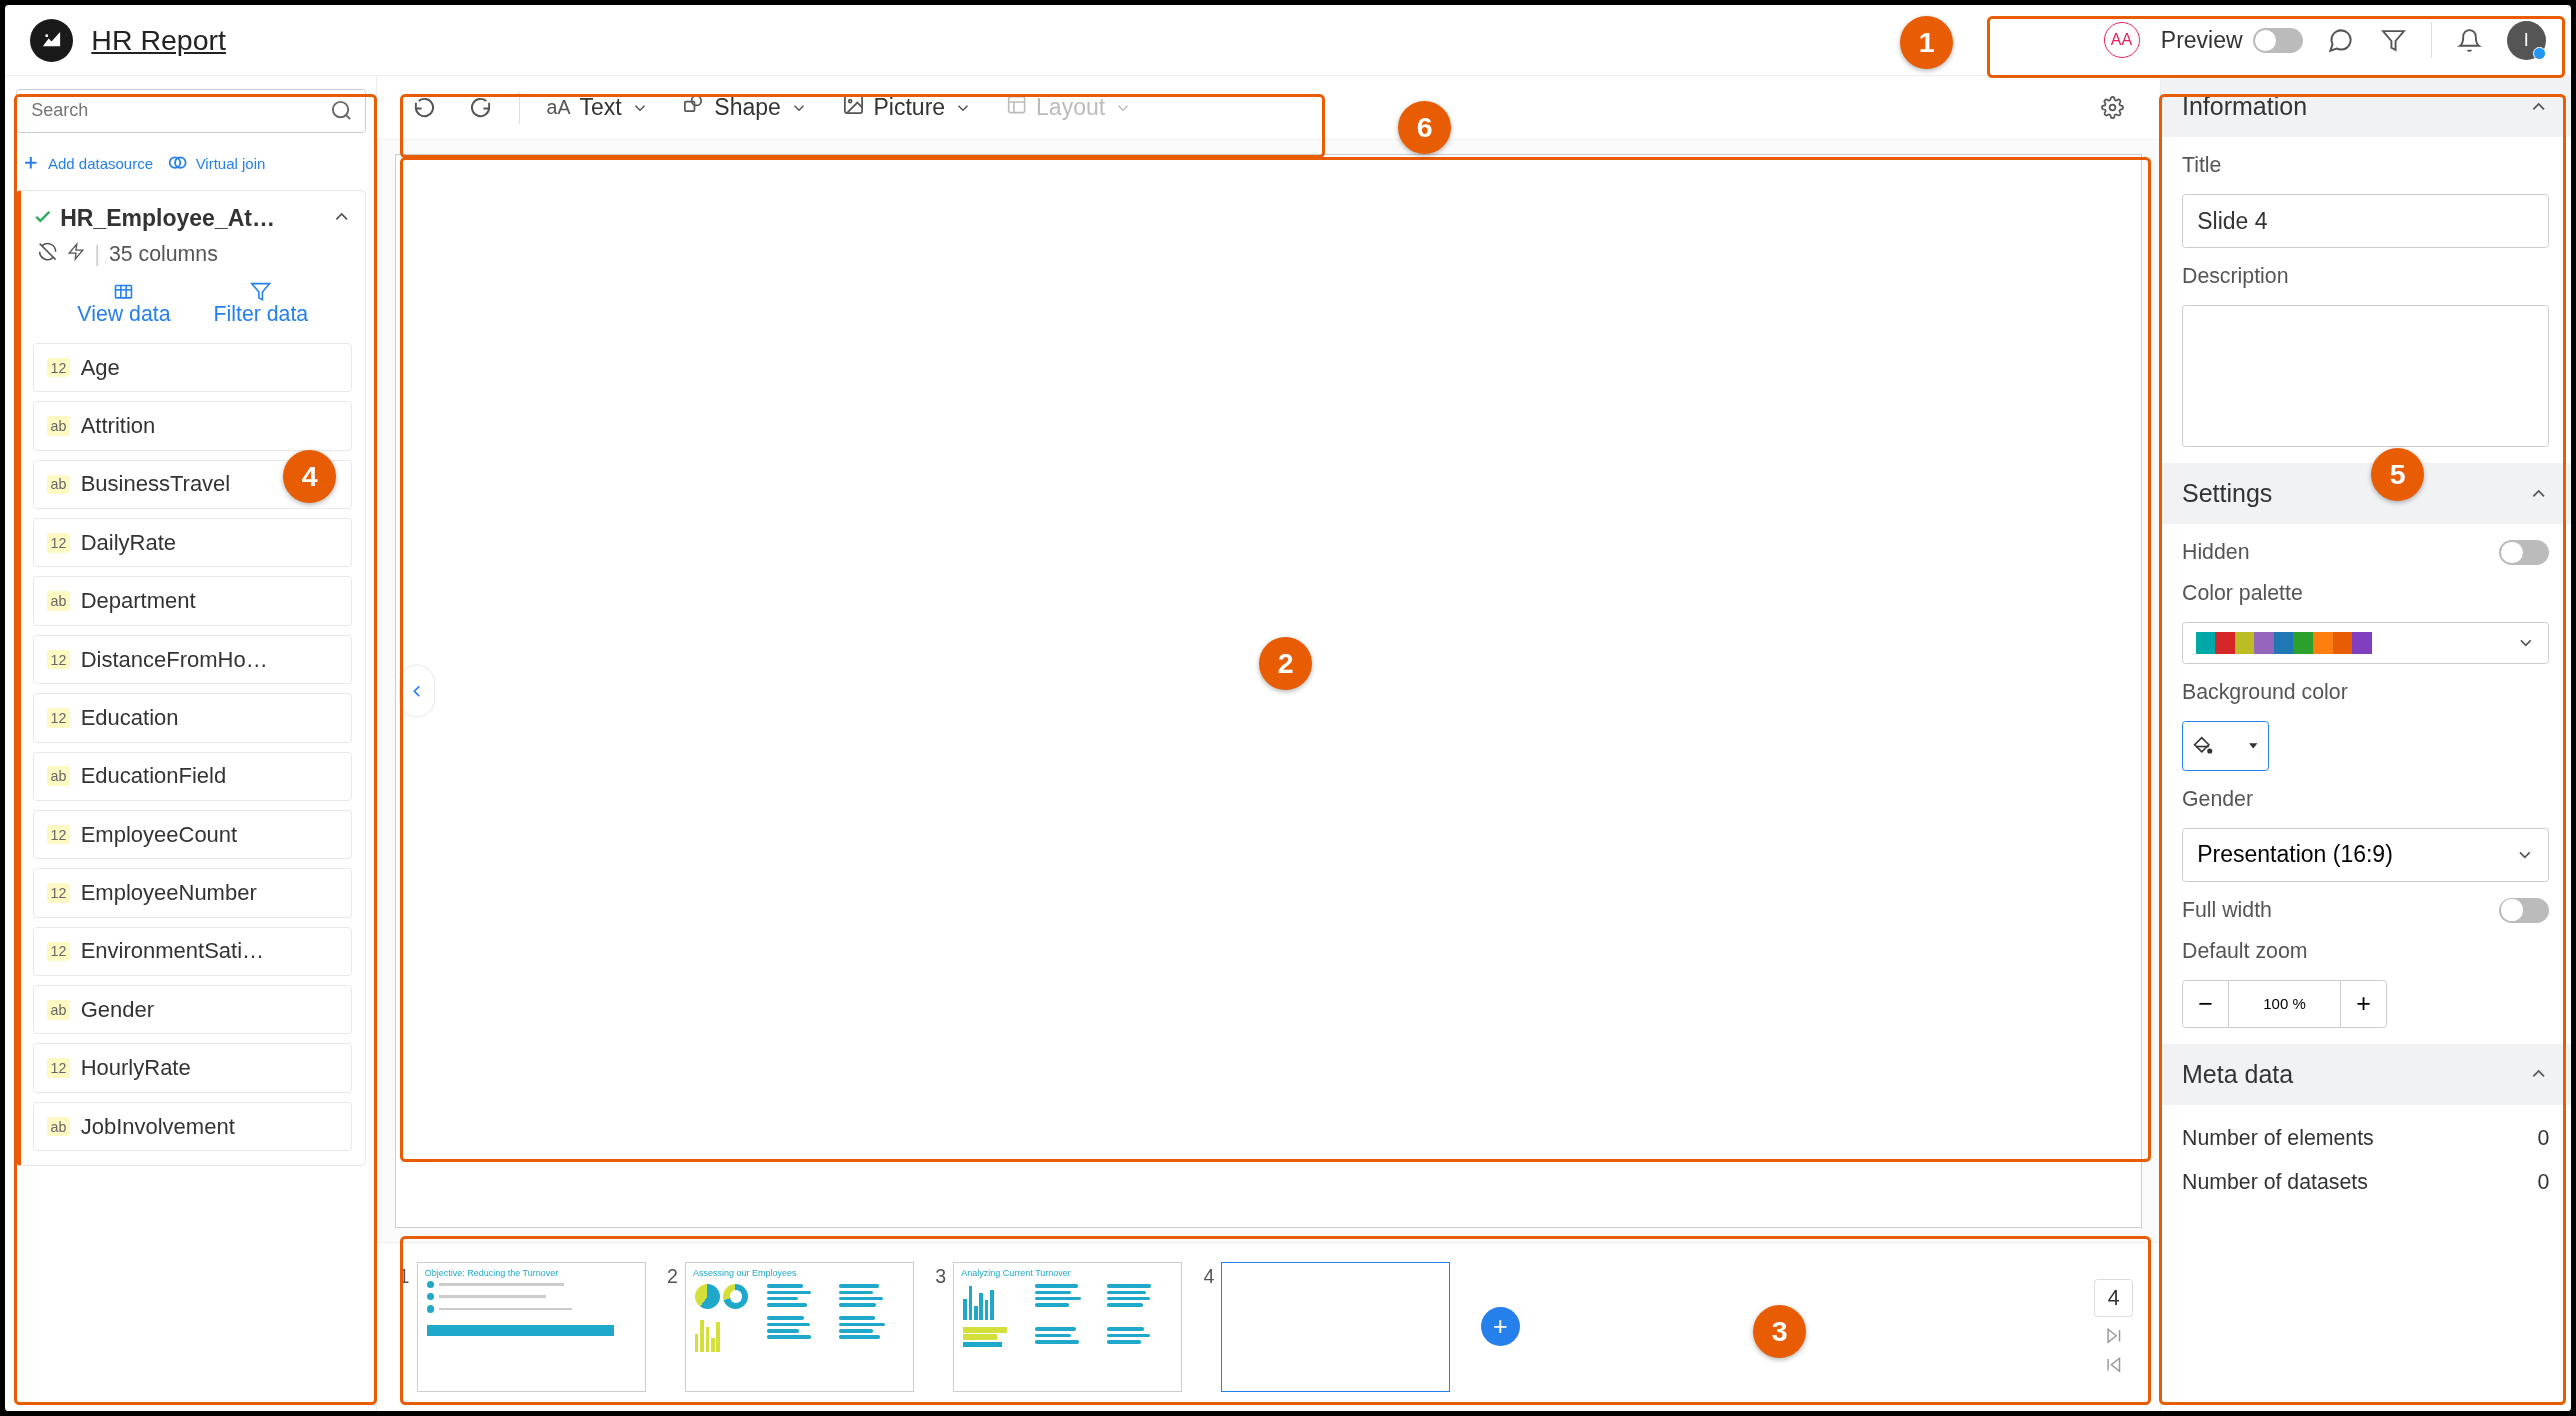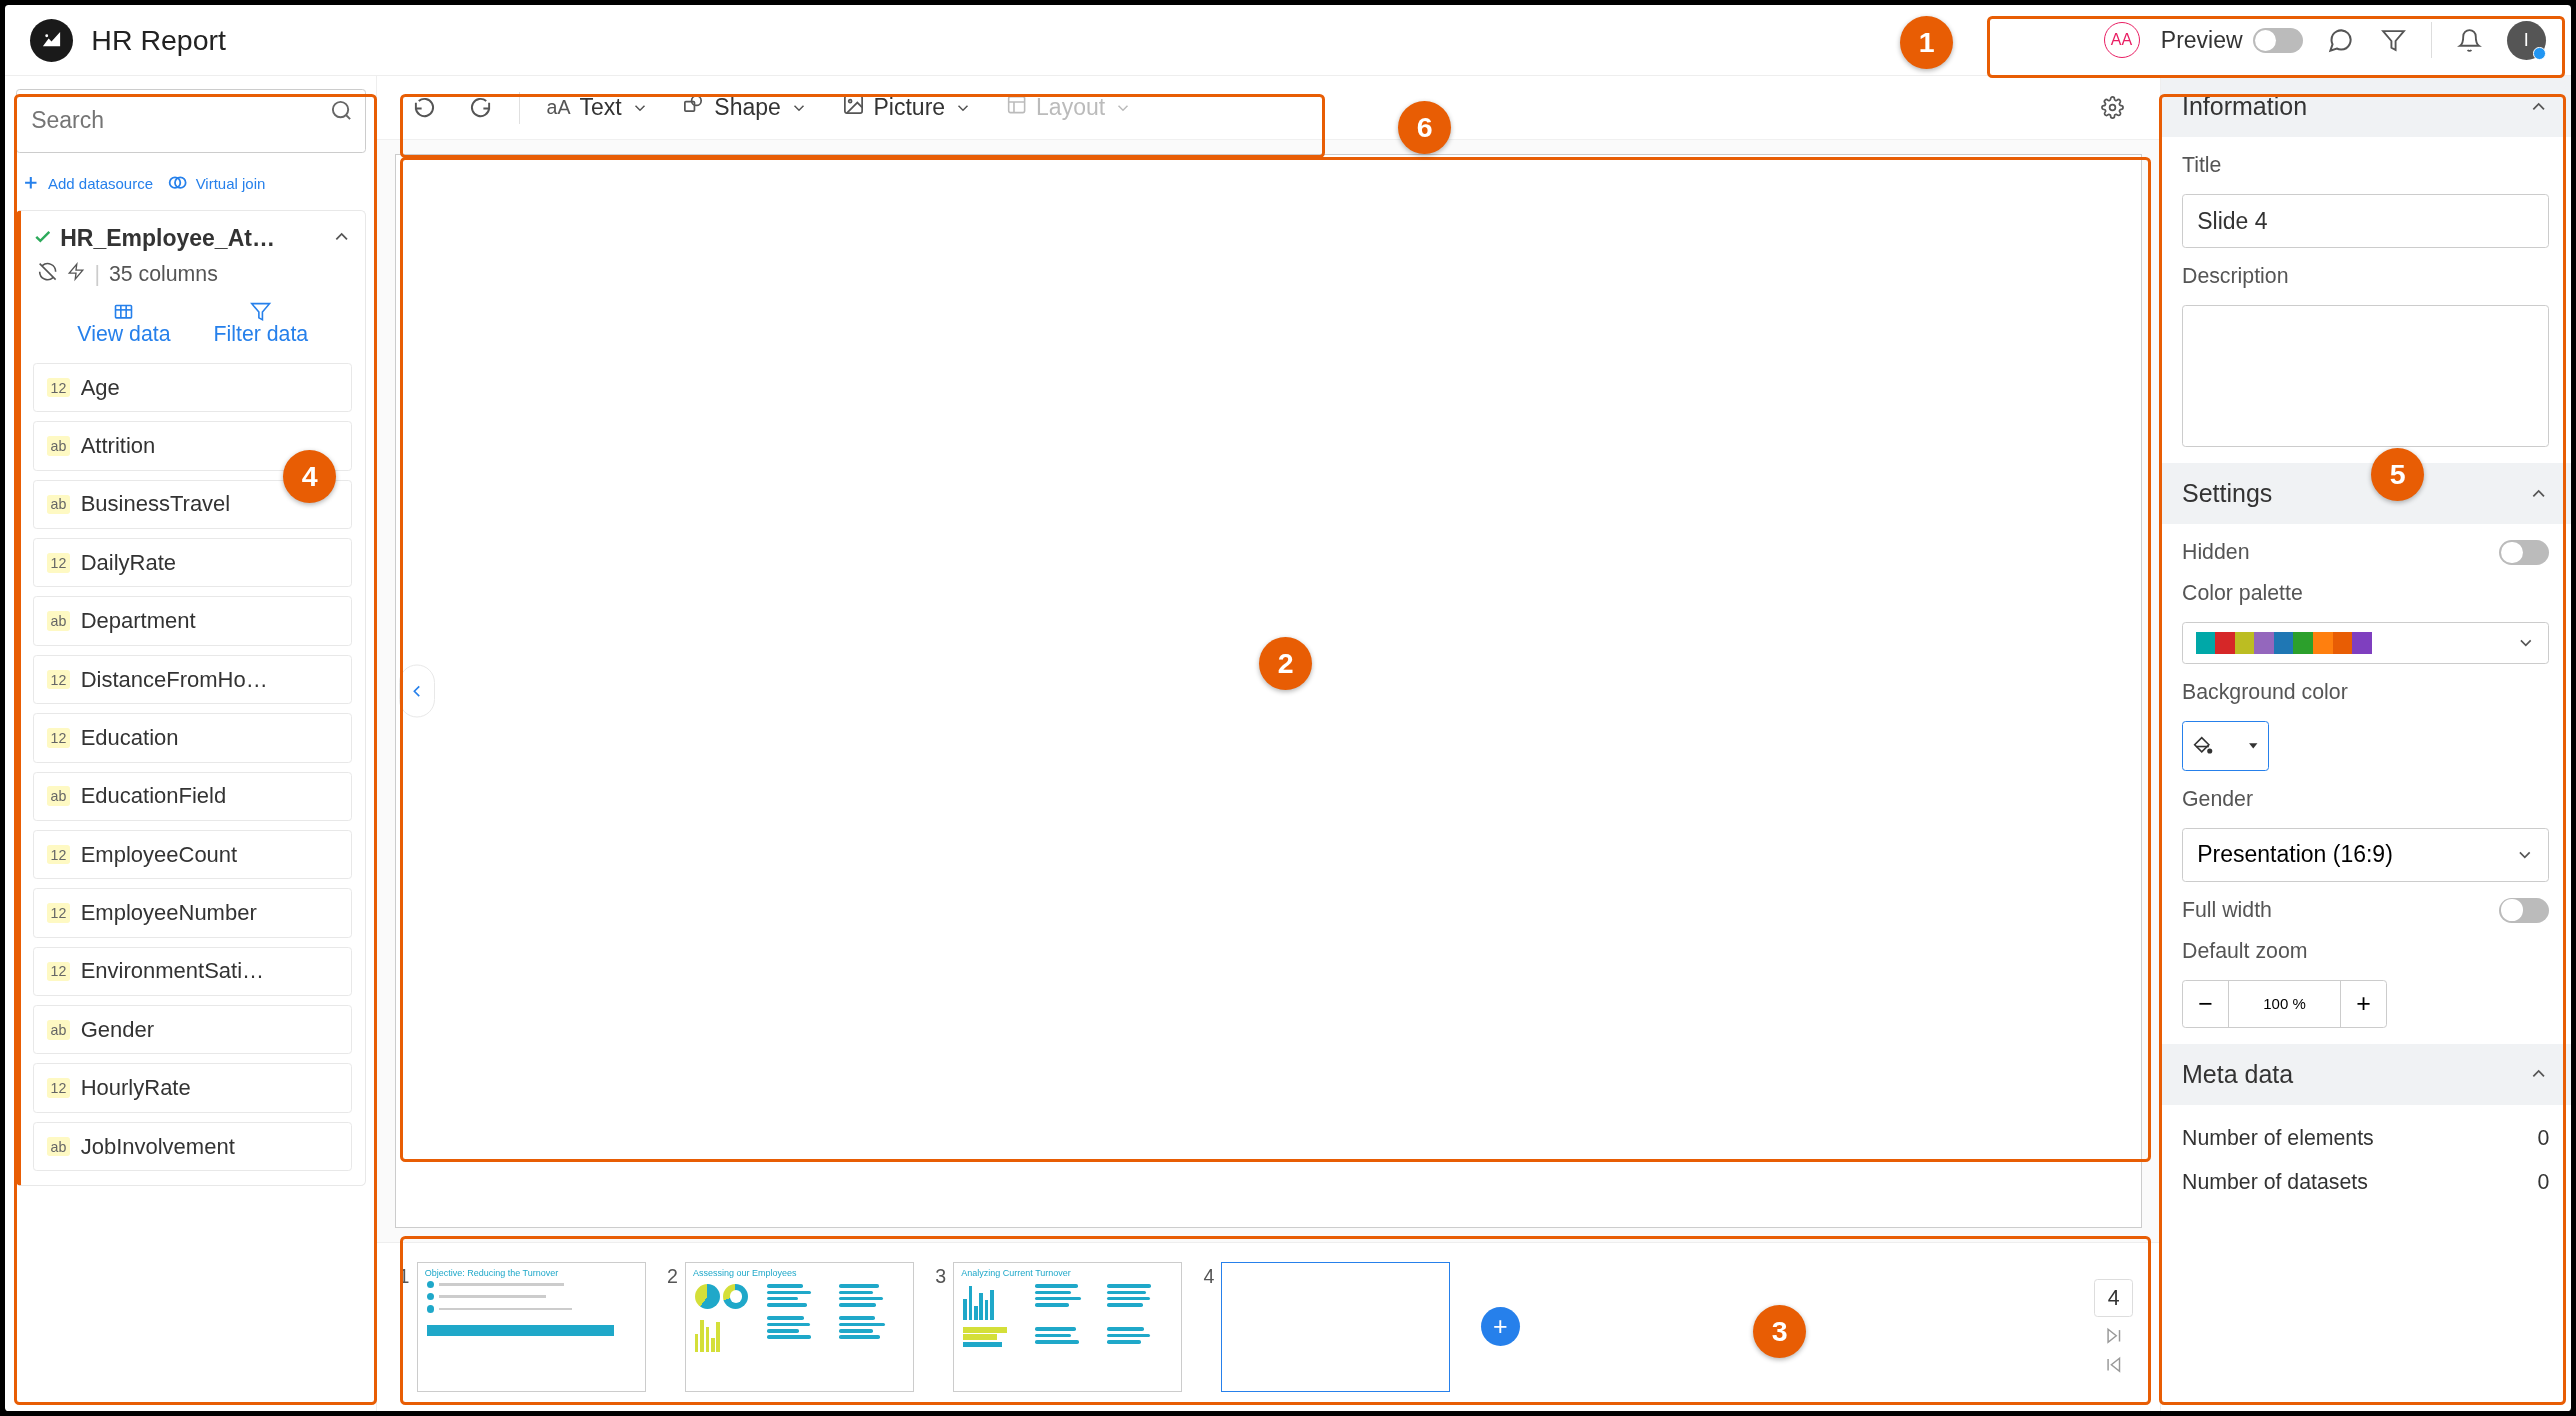--- a/index.html
+++ b/index.html
@@ -3,39 +3,39 @@
 <meta charset="utf-8">
 <style>
 * { box-sizing: border-box; margin: 0; padding: 0; font-family: -apple-system, BlinkMacSystemFont, "Segoe UI", Helvetica, Arial, sans-serif; }
 body { background: #000; width: 2576px; height: 1416px; padding: 5.3px; }
 .app { background: #fff; width: 100%; height: 100%; position: relative; border-radius: 3.6px; overflow: hidden; }
 
 
 .header { height: 71px; display: flex; align-items: center; padding: 0 25px; border-bottom: 0.9px solid #eee; }
 .logo { width: 43px; height: 43px; background: #1a1a1a; border-radius: 50%; display: flex; align-items: center; justify-content: center; margin-right: 18px; }
 .logo svg { width: 23px; height: 23px; }
-.title { font-size: 28.5px; font-weight: 400; color: #222; flex: 1; }
+.title { font-size: 28.5px; font-weight: 400; color: #222; flex: 1; text-decoration: underline; }
 .header-right { display: flex; align-items: center; gap: 21.3px; }
 .user-badge-circle { width: 36px; height: 36px; border: 1.8px solid #E91E63; border-radius: 50%; display: flex; align-items: center; justify-content: center; color: #E91E63; font-size: 16px; font-weight: 500; }
 .preview-group { display: flex; align-items: center; gap: 10.7px; }
 .preview-label { font-size: 23px; color: #333; }
 .toggle { width: 50px; height: 25px; background: #bbb; border-radius: 12.5px; position: relative; }
 .toggle::after { content: ''; position: absolute; width: 21.3px; height: 21.3px; background: #fff; border-radius: 50%; top: 1.8px; left: 1.8px; }
 .header-icon { width: 32px; height: 32px; display: flex; align-items: center; justify-content: center; color: #555; cursor: pointer; }
 .header-divider { width: 0.9px; height: 36px; background: #ddd; }
 .avatar { width: 39px; height: 39px; background: #555; border-radius: 50%; display: flex; align-items: center; justify-content: center; color: #fff; font-size: 18px; position: relative; }
 .avatar-dot { position: absolute; bottom: 0; right: 0; width: 12.5px; height: 12.5px; background: #2196F3; border-radius: 50%; border: 1.8px solid #fff; }
 
 
 .main { display: flex; height: calc(100% - 71px); }
 
 
 .left-sidebar { width: 372px; border-right: 0.9px solid #eee; display: flex; flex-direction: column; padding: 0 10.7px; }
 .search-box { margin: 12.5px 0; position: relative; }
-.search-input { width: 100%; height: 64px; border: 0.9px solid #ccc; border-radius: 3.6px; padding: 0 43px 0 14.2px; font-size: 23px; color: #0f172a; }
+.search-input { width: 100%; height: 44px; border: 0.9px solid #ccc; border-radius: 3.6px; padding: 0 43px 0 14.2px; font-size: 18px; color: #0f172a; }
 .search-icon-wrap { position: absolute; right: 12.5px; top: 10.7px; color: #666; }
 .add-row { display: flex; gap: 14.2px; padding: 7.1px 5.3px 16px; font-size: 15px; }
 .add-link { color: #2680EB; display: flex; align-items: center; gap: 7.1px; cursor: pointer; }
 .datasource-card { border: 0.9px solid #e8e8e8; border-radius: 5.3px; padding: 14.2px 12.5px; margin-bottom: 0; position: relative; border-left: 5.3px solid #E85D04; }
 .ds-title-row { display: flex; align-items: center; gap: 7.1px; margin-bottom: 9px; }
 .ds-check { color: #2DAA5B; }
 .ds-title { font-size: 23px; font-weight: 600; color: #333; flex: 1; overflow: hidden; text-overflow: ellipsis; white-space: nowrap; }
 .ds-expand { color: #555; cursor: pointer; }
 .ds-subrow { display: flex; align-items: center; gap: 9px; color: #555; font-size: 21.3px; padding-left: 3.6px; margin-bottom: 12.5px; }
 .ds-subrow .sep { color: #ccc; }

